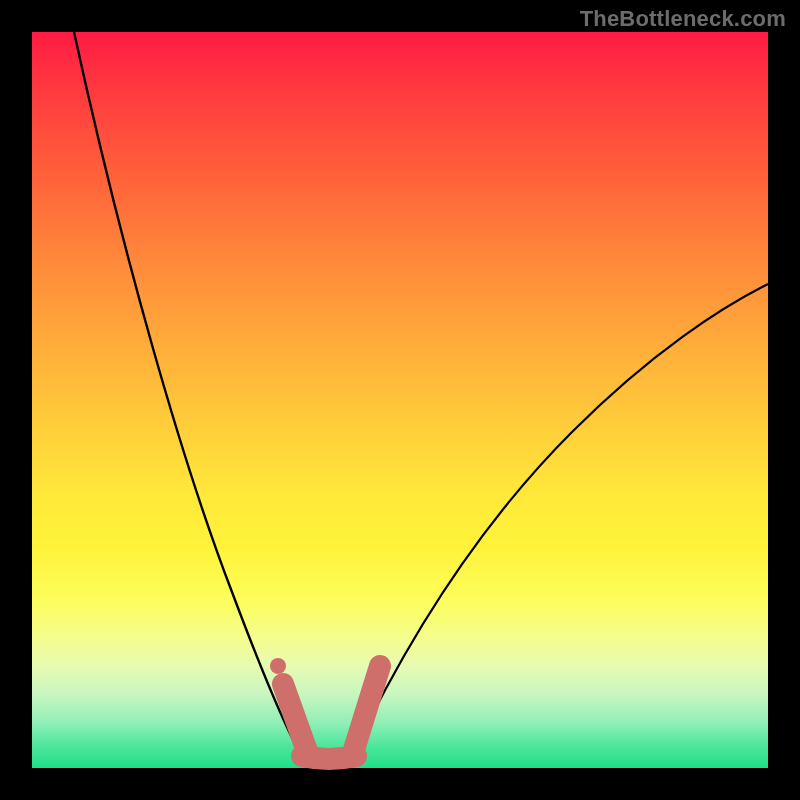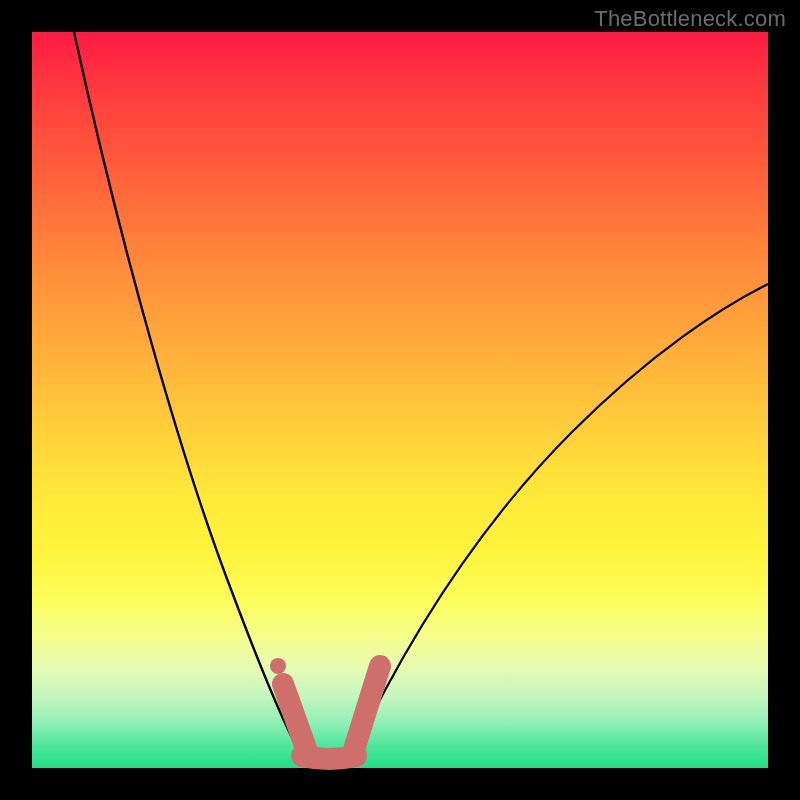--- a/index.html
+++ b/index.html
@@ -33,21 +33,21 @@
       #8eefb6 94%,
       #4de69a 97%,
       #1fe086 100%);
   }
   .watermark {
     position: absolute;
     top: 6px;
     right: 14px;
     color: #6c6c6c;
     font-size: 22px;
-    font-weight: 400;
+    font-weight: 700;
     letter-spacing: 0.2px;
     user-select: none;
   }
   svg.curve {
     position: absolute;
     left: 0;
     top: 0;
     width: 736px;
     height: 736px;
     overflow: visible;

